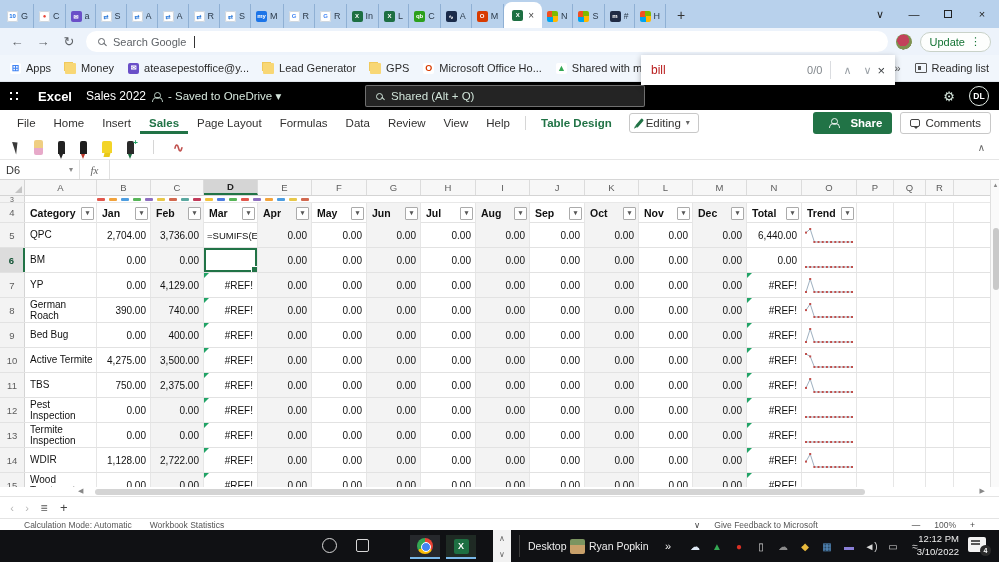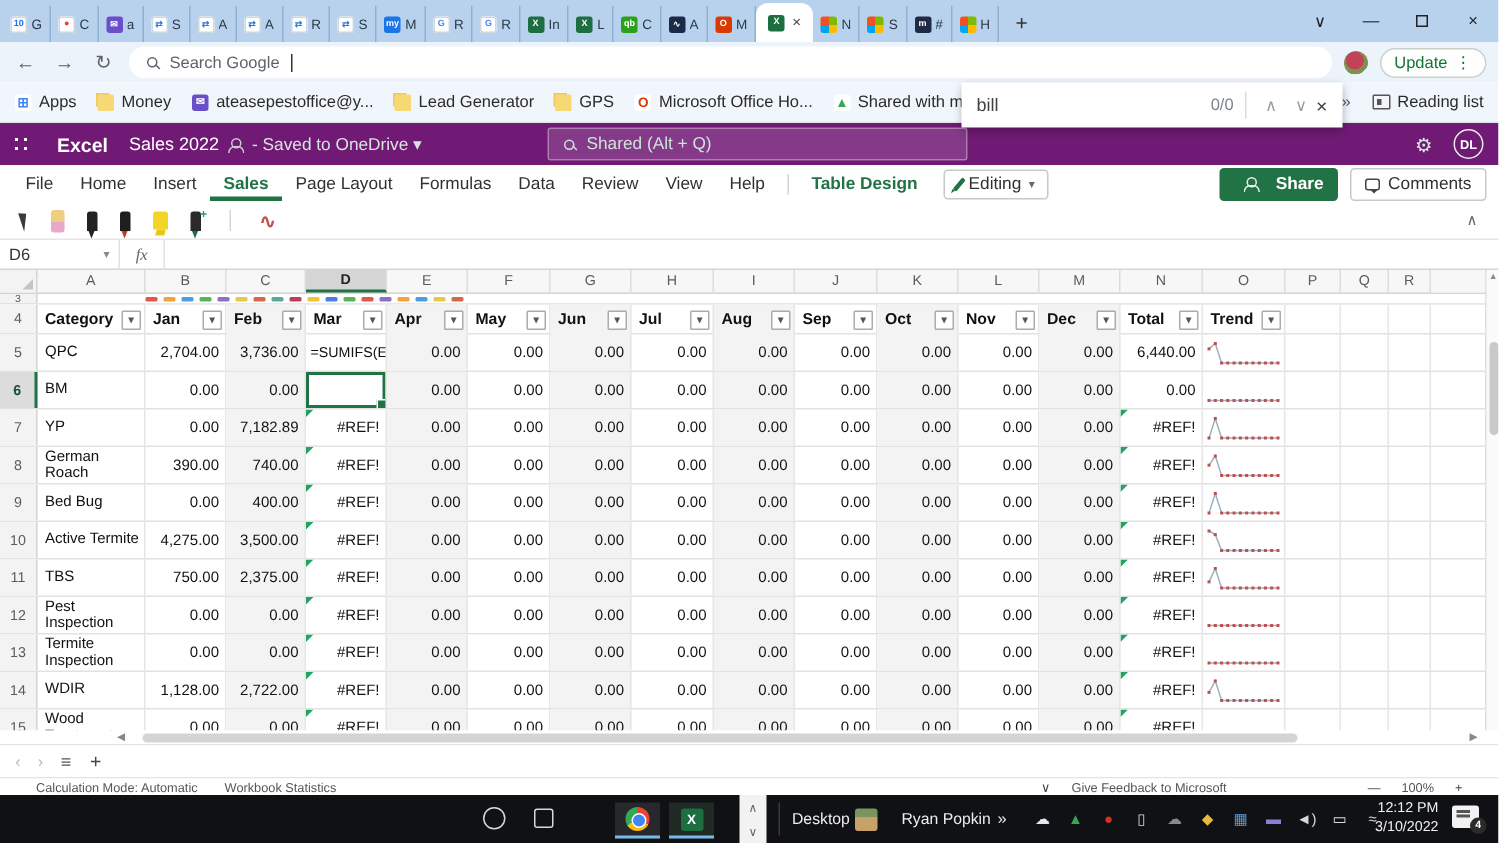--- a/index.html
+++ b/index.html
@@ -42,28 +42,28 @@
   .bico.drive{background:#fff;color:#34a853;font-size:9px}
   .bm.script{color:#b03030;font-style:italic;font-family:"Liberation Serif",serif;font-weight:bold}
   .bm-spacer{flex:1}
   .chev2{color:#555;font-size:11px;cursor:pointer}
   .rlist{display:flex;align-items:center;gap:5px;cursor:pointer}
   .rlico{width:12px;height:10px;border:1px solid #555;border-radius:1px;position:relative}
   .rlico:after{content:'';position:absolute;left:2px;top:2px;width:3px;height:4px;background:#555}
 
   
   .findbar{position:absolute;left:641px;top:55px;width:254px;height:30px;background:#fff;box-shadow:0 2px 6px rgba(0,0,0,.3);display:flex;align-items:center;padding:0 10px;z-index:30}
-  .findbar .q{font-size:12px;color:#404040;flex:1}
+  .findbar .q{font-size:12px;color:#b91c1c;flex:1}
   .findbar .cnt{font-size:11px;color:#80868b;margin-right:8px}
   .findbar .sep{width:1px;height:18px;background:#dadce0;margin-right:6px}
   .findbar .fb{font-size:11px;color:#9aa0a6;width:20px;text-align:center;cursor:pointer}
   .findbar .fx-close{color:#3c4043;font-size:13px;cursor:pointer}
 
   
-  .xl-title{position:absolute;left:0;top:82px;width:999px;height:28px;background:#701a75;display:flex;align-items:center;color:#fff}
+  .xl-title{position:absolute;left:0;top:82px;width:999px;height:28px;background:#000000;display:flex;align-items:center;color:#fff}
   .waffle{width:28px;height:28px;display:flex;align-items:center;justify-content:center;cursor:pointer}
   .wgrid{width:12px;height:12px;background:
     radial-gradient(circle,#fff 1.2px,transparent 1.3px) 0 0/6px 6px}
   .xl-title .appname{font-size:13px;font-weight:bold;margin:0 14px 0 10px;cursor:pointer}
   .xl-title .doct{font-size:12px;cursor:pointer}
   .pers{width:10px;height:9px;position:relative;margin:0 6px;opacity:.9}
   .pers:before{content:'';position:absolute;left:2px;top:0;width:5px;height:5px;border:1px solid #cfe3d8;border-radius:50%}
   .pers:after{content:'';position:absolute;left:0;bottom:-1px;width:9px;height:4px;border:1px solid #cfe3d8;border-bottom:none;border-radius:5px 5px 0 0}
   .xl-title .saved{font-size:11.5px;color:#d5e6dc;cursor:pointer}
   .xl-search{position:absolute;left:365px;top:3px;width:280px;height:22px;background:rgba(255,255,255,.14);border:1px solid rgba(255,255,255,.35);border-radius:2px;display:flex;align-items:center;gap:8px;padding:0 10px;cursor:text}
@@ -167,21 +167,21 @@
   .cortana{position:absolute;left:322px;top:8px;width:15px;height:15px;border:1.6px solid #d8d8d8;border-radius:50%;cursor:pointer}
   .taskview{position:absolute;left:356px;top:9px;width:13px;height:13px;border:1.4px solid #d8d8d8;border-radius:2px;cursor:pointer}
   .chromeic{position:absolute;left:410px;top:5px;width:30px;height:24px;display:flex;align-items:center;justify-content:center;border-bottom:2px solid #7ab8e8;background:#26282c;cursor:pointer}
   .chromeball{width:16px;height:16px;border-radius:50%;background:conic-gradient(#ea4335 0 33%,#fbbc05 0 66%,#34a853 0);position:relative}
   .chromeball:after{content:'';position:absolute;left:4px;top:4px;width:8px;height:8px;border-radius:50%;background:#4285f4;border:1.5px solid #fff}
   .excelic{position:absolute;left:446px;top:5px;width:30px;height:24px;display:flex;align-items:center;justify-content:center;border-bottom:2px solid #7ab8e8;background:#1f2a24;cursor:pointer}
   .excelglyph{width:15px;height:15px;background:#1d6f42;color:#fff;font-size:9px;font-weight:bold;display:flex;align-items:center;justify-content:center;border-radius:2px}
   .tb-chevs{position:absolute;left:493px;top:0;width:18px;height:32px;background:#f2f2f2;display:flex;flex-direction:column;align-items:center;justify-content:space-around;color:#666;font-size:8px;cursor:pointer}
   .tb-div{position:absolute;left:519px;top:5px;width:1px;height:22px;background:#3a3a3a}
   .tdesk{position:absolute;left:528px;top:0;height:32px;display:flex;align-items:center;font-size:10.5px;cursor:pointer}
-  .tuser{position:absolute;left:570px;top:0;height:32px;display:flex;align-items:center;gap:16px;font-size:10.5px;cursor:pointer}
+  .tuser{position:absolute;left:570px;top:0;height:32px;display:flex;align-items:center;gap:4px;font-size:10.5px;cursor:pointer}
   .tuser .uav{width:15px;height:15px;border-radius:2px;background:linear-gradient(#7a9460 40%,#c8a06a 40%)}
   .toverflow{position:absolute;left:665px;top:0;height:32px;display:flex;align-items:center;font-size:11px;cursor:pointer}
   .tray{position:absolute;left:688px;top:0;height:32px;display:flex;align-items:center;gap:8px}
   .tico{width:14px;height:14px;display:flex;align-items:center;justify-content:center;font-size:10px;cursor:pointer}
   .clock{position:absolute;left:903px;top:0;height:32px;display:flex;flex-direction:column;justify-content:center;align-items:flex-end;width:56px;font-size:9.5px;line-height:1.35;cursor:default}
   .notif{position:absolute;left:968px;top:7px;width:18px;height:15px;background:#f2f2f2;border-radius:2px;cursor:pointer}
   .notif i{position:absolute;left:3px;top:3px;width:9px;height:1.5px;background:#555;box-shadow:0 3px 0 #555}
   .notif b{position:absolute;right:-5px;bottom:-4px;width:11px;height:11px;border-radius:50%;background:#2b2b2b;color:#fff;font-size:7px;display:flex;align-items:center;justify-content:center;font-style:normal}
 </style>
 </head>
@@ -619,21 +619,21 @@
           </svg>
         </div>
         <div class="c" style="width:37px"></div>
         <div class="c" style="width:32px"></div>
         <div class="c" style="width:28px"></div>
       </div>
       <div class="g-row" style="height:25px">
         <div class="rh">7</div>
         <div class="c cat" style="width:72px">YP</div>
         <div class="c num" style="width:54px">0.00</div>
-        <div class="c num band" style="width:53px">7,182.89</div>
+        <div class="c num band" style="width:53px">4,129.00</div>
         <div class="c ref" style="width:54px"><span class="tri"></span>#REF!</div>
         <div class="c num band" style="width:54px">0.00</div>
         <div class="c num" style="width:55px">0.00</div>
         <div class="c num band" style="width:54px">0.00</div>
         <div class="c num" style="width:55px">0.00</div>
         <div class="c num band" style="width:54px">0.00</div>
         <div class="c num" style="width:55px">0.00</div>
         <div class="c num band" style="width:54px">0.00</div>
         <div class="c num" style="width:54px">0.00</div>
         <div class="c num band" style="width:54px">0.00</div>

